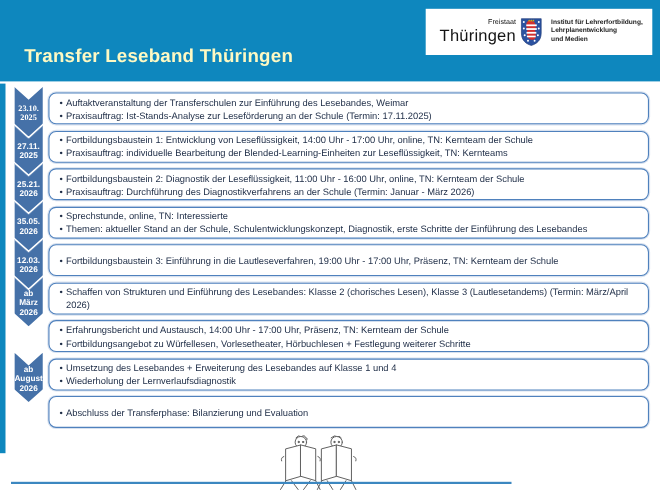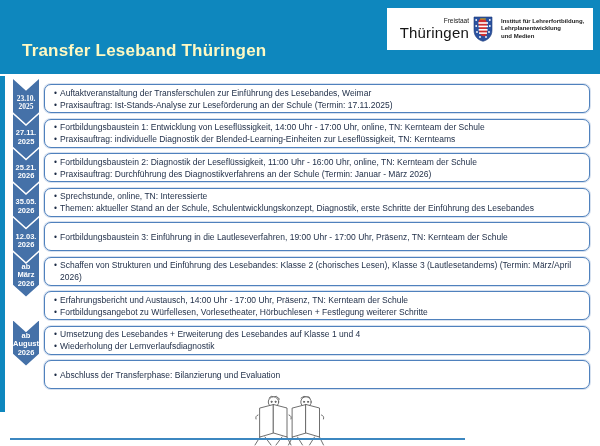--- a/index.html
+++ b/index.html
@@ -158,21 +158,21 @@
         <span class="btxt">Praxisauftrag: Ist-Stands-Analyse zur Leseförderung an der Schule (Termin: 17.11.2025)</span>
       </div>
     </div>
     <div class="tl-box">
       <div class="bullet-line">
         <span class="dot">•</span>
         <span class="btxt">Fortbildungsbaustein 1: Entwicklung von Leseflüssigkeit, 14:00 Uhr - 17:00 Uhr, online, TN: Kernteam der Schule</span>
       </div>
       <div class="bullet-line">
         <span class="dot">•</span>
-        <span class="btxt">Praxisauftrag: individuelle Diagnostik der Blended-Learning-Einheiten zur Leseflüssigkeit, TN: Kernteams</span>
+        <span class="btxt">Praxisauftrag: individuelle Bearbeitung der Blended-Learning-Einheiten zur Leseflüssigkeit, TN: Kernteams</span>
       </div>
     </div>
     <div class="tl-box">
       <div class="bullet-line">
         <span class="dot">•</span>
         <span class="btxt">Fortbildungsbaustein 2: Diagnostik der Leseflüssigkeit, 11:00 Uhr - 16:00 Uhr, online, TN: Kernteam der Schule</span>
       </div>
       <div class="bullet-line">
         <span class="dot">•</span>
         <span class="btxt">Praxisauftrag: Durchführung des Diagnostikverfahrens an der Schule (Termin: Januar - März 2026)</span>

